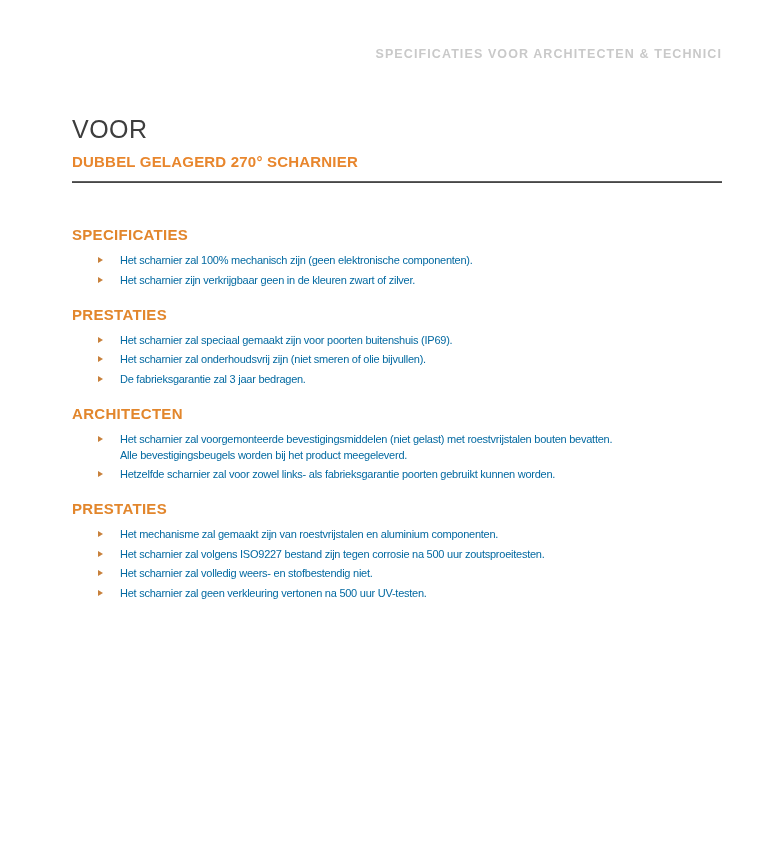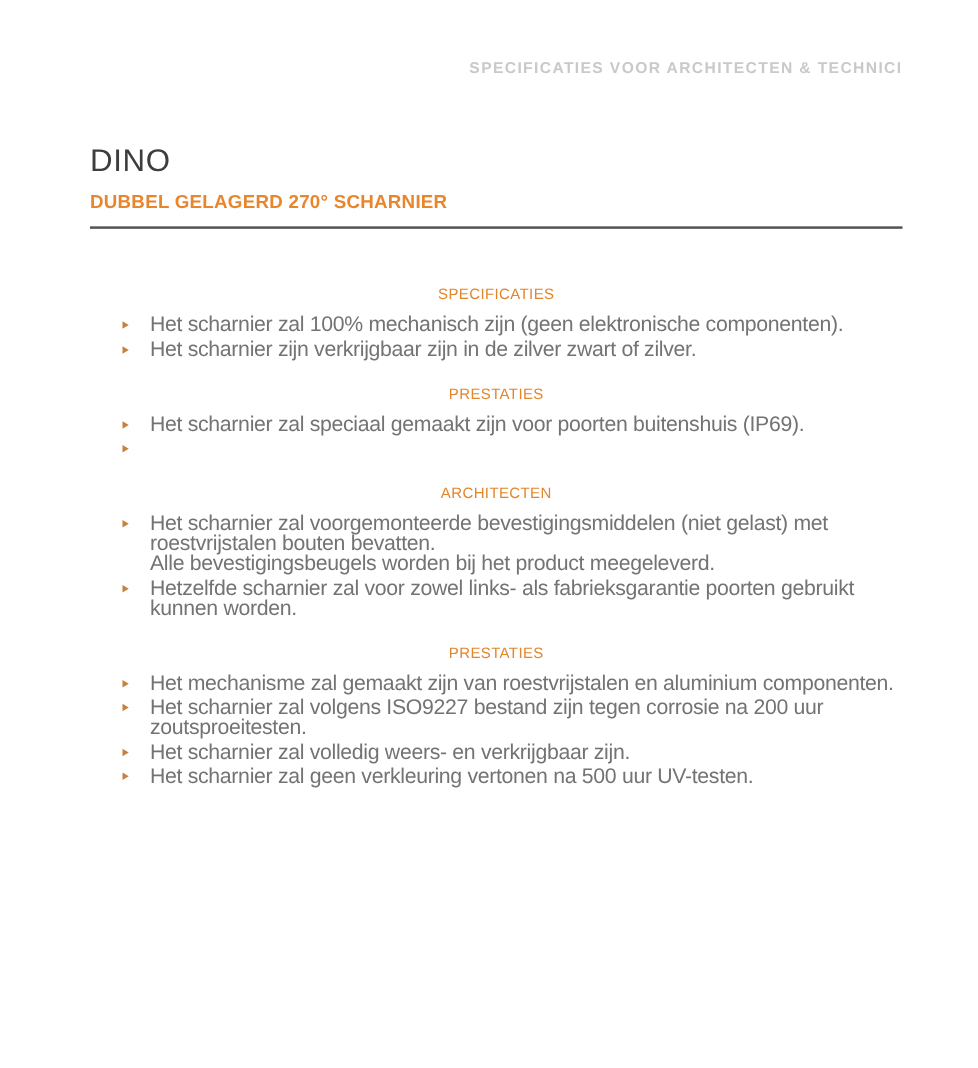--- a/index.html
+++ b/index.html
@@ -43,26 +43,25 @@
   .doc-rule {
     margin-top: 11px;
     height: 2px;
     border: none;
     background: linear-gradient(to bottom, #6b6b6b, #3c3c3c);
   }
   .sections { margin-top: 45px; }
   .section { margin-top: 20px; }
   .section:first-child { margin-top: 0; }
   .section-heading {
-    font-size: 12px;
-    font-weight: 400;
+    font-size: 15px;
+    font-weight: 700;
     letter-spacing: 0.3px;
     color: #e2862c;
     line-height: 14px;
-    text-align: center;
   }
   .bullet-list {
     list-style: none;
     margin-top: 10px;
     padding-left: 24px;
   }
   .bullet-item {
     display: flex;
     align-items: flex-start;
     margin-bottom: 3.5px;
@@ -77,69 +76,74 @@
     position: absolute;
     left: 2px;
     top: 5px;
     width: 0;
     height: 0;
     border-left: 5px solid #c8813c;
     border-top: 3.5px solid transparent;
     border-bottom: 3.5px solid transparent;
   }
   .bullet-text {
-    font-size: 17px;
+    font-size: 11px;
     letter-spacing: -0.25px;
     line-height: 16px;
-    color: #737373;
+    color: #0369a1;
     white-space: pre-line;
   }
 </style>
 </head>
 <body>
 
 <div class="page">
   <div class="content">
 
     <div class="doc-header">SPECIFICATIES VOOR ARCHITECTEN &amp; TECHNICI</div>
 
-    <h1 class="doc-title">DINO</h1>
+    <h1 class="doc-title">VOOR</h1>
 
     <h2 class="doc-subtitle">DUBBEL GELAGERD 270° SCHARNIER</h2>
 
     <hr class="doc-rule">
 
     <div class="sections">
   <section class="section">
     <h3 class="section-heading">SPECIFICATIES</h3>
     <ul class="bullet-list">
   <li class="bullet-item">
     <span class="bullet-arrow"></span>
     <span class="bullet-text">Het scharnier zal 100% mechanisch zijn (geen elektronische componenten).</span>
   </li>
 
   <li class="bullet-item">
     <span class="bullet-arrow"></span>
-    <span class="bullet-text">Het scharnier zijn verkrijgbaar zijn in de zilver zwart of zilver.</span>
+    <span class="bullet-text">Het scharnier zijn verkrijgbaar geen in de kleuren zwart of zilver.</span>
   </li>
 </ul>
   </section>
 
   <section class="section">
     <h3 class="section-heading">PRESTATIES</h3>
     <ul class="bullet-list">
   <li class="bullet-item">
     <span class="bullet-arrow"></span>
     <span class="bullet-text">Het scharnier zal speciaal gemaakt zijn voor poorten buitenshuis (IP69).</span>
   </li>
 
   <li class="bullet-item">
     <span class="bullet-arrow"></span>
+    <span class="bullet-text">Het scharnier zal onderhoudsvrij zijn (niet smeren of olie bijvullen).</span>
   </li>
 
+  <li class="bullet-item">
+    <span class="bullet-arrow"></span>
+    <span class="bullet-text">De fabrieksgarantie zal 3 jaar bedragen.</span>
+  </li>
 </ul>
   </section>
 
   <section class="section">
     <h3 class="section-heading">ARCHITECTEN</h3>
     <ul class="bullet-list">
   <li class="bullet-item">
     <span class="bullet-arrow"></span>
     <span class="bullet-text">Het scharnier zal voorgemonteerde bevestigingsmiddelen (niet gelast) met roestvrijstalen bouten bevatten.
 Alle bevestigingsbeugels worden bij het product meegeleverd.</span>
@@ -156,26 +160,26 @@
     <h3 class="section-heading">PRESTATIES</h3>
     <ul class="bullet-list">
   <li class="bullet-item">
     <span class="bullet-arrow"></span>
     <span class="bullet-text">Het mechanisme zal gemaakt zijn van roestvrijstalen en aluminium componenten.</span>
   </li>
 
 
   <li class="bullet-item">
     <span class="bullet-arrow"></span>
-    <span class="bullet-text">Het scharnier zal volgens ISO9227 bestand zijn tegen corrosie na 200 uur zoutsproeitesten.</span>
+    <span class="bullet-text">Het scharnier zal volgens ISO9227 bestand zijn tegen corrosie na 500 uur zoutsproeitesten.</span>
   </li>
 
   <li class="bullet-item">
     <span class="bullet-arrow"></span>
-    <span class="bullet-text">Het scharnier zal volledig weers- en verkrijgbaar zijn.</span>
+    <span class="bullet-text">Het scharnier zal volledig weers- en stofbestendig niet.</span>
   </li>
 
   <li class="bullet-item">
     <span class="bullet-arrow"></span>
     <span class="bullet-text">Het scharnier zal geen verkleuring vertonen na 500 uur UV-testen.</span>
   </li>
 </ul>
   </section>
 </div>
 

